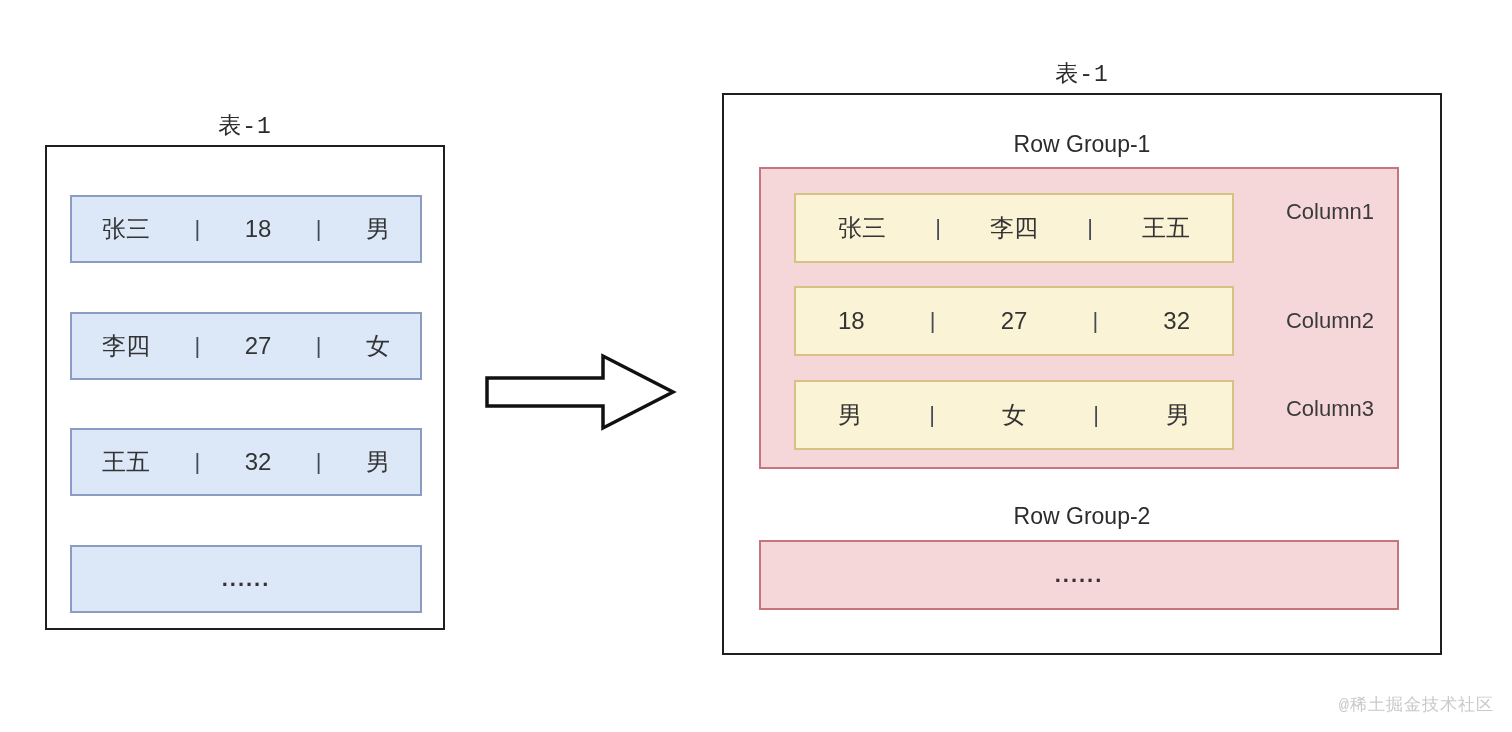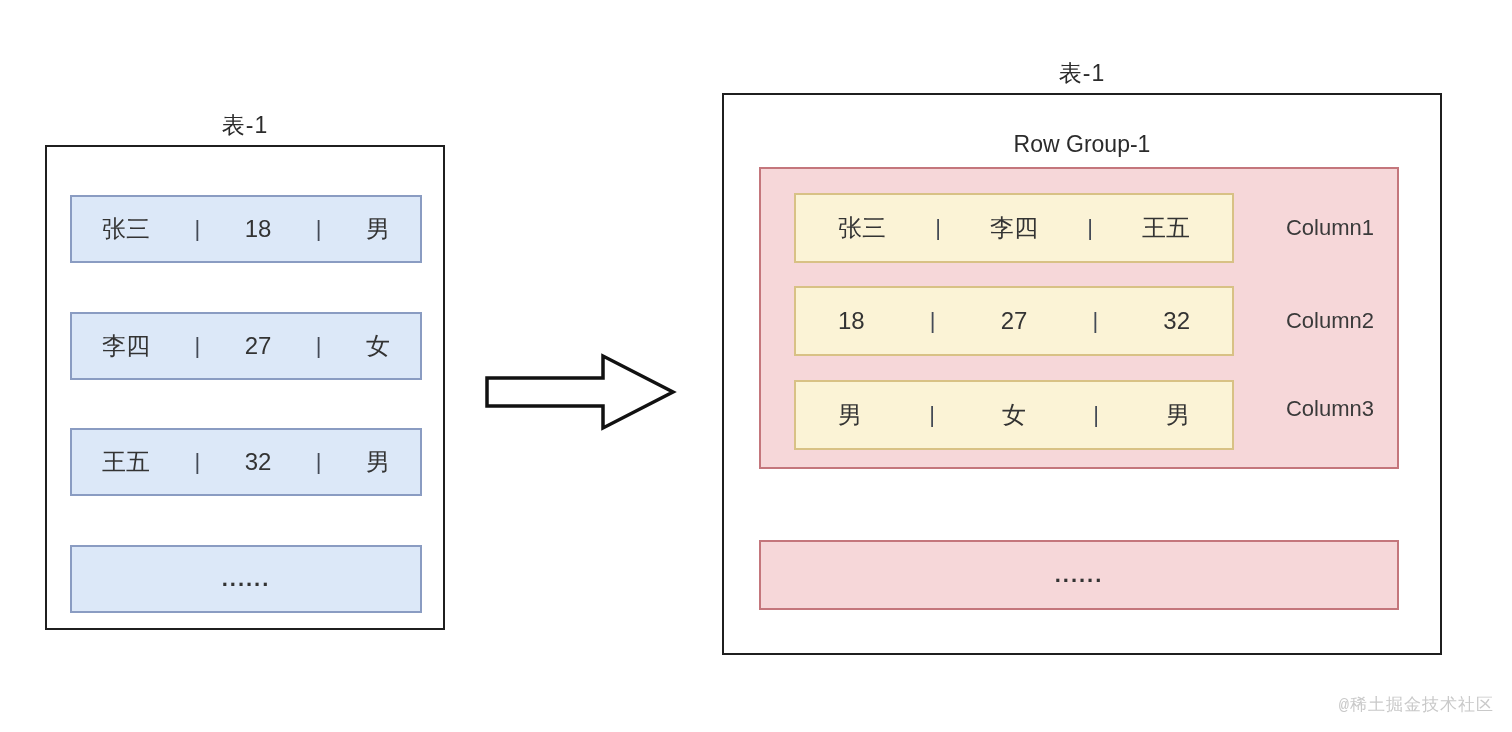--- a/index.html
+++ b/index.html
@@ -15,20 +15,21 @@
     height: 732px;
     background: #ffffff;
     overflow: hidden;
   }
   .table-title {
     position: absolute;
     text-align: center;
     font-size: 23px;
     color: #2b2b2b;
     letter-spacing: 1px;
+    font-family: Liberation Mono, monospace;
   }
   .outer-box {
     position: absolute;
     background: #ffffff;
     border: 2px solid #1f1f1f;
     box-sizing: border-box;
   }
   
   .left-title { left: 45px; top: 110px; width: 400px; }
   .left-box   { left: 45px; top: 145px; width: 400px; height: 485px; }
@@ -111,21 +112,21 @@
     position: absolute;
     left: 500px;
     width: 138px;
     height: 70px;
     display: flex;
     align-items: center;
     justify-content: center;
     font-size: 22px;
     color: #3a3a3a;
   }
-  .col-label.c0 { top: 24px; }
+  .col-label.c0 { top: 8px; }
   .col-label.c1 { top: 117px; text-align: right; }
   .col-label.c2 { top: 205px; }
   
   .watermark {
     position: absolute;
     right: 18px;
     bottom: 16px;
     font-size: 17px;
     color: #c9c9c9;
     letter-spacing: 1px;
@@ -205,20 +206,21 @@
         <span>男</span>
         <span class="sep">|</span>
         <span>女</span>
         <span class="sep">|</span>
         <span>男</span>
       </div>
       <div class="col-label c2">Column3</div>
 
     </div>
 
+    <div class="group-label g2">Row Group-2</div>
 
     <div class="pink-box pb2">
       <span class="ellipsis-text">......</span>
     </div>
 
   </div>
 
   <div class="watermark">@稀土掘金技术社区</div>
 
 </div>

